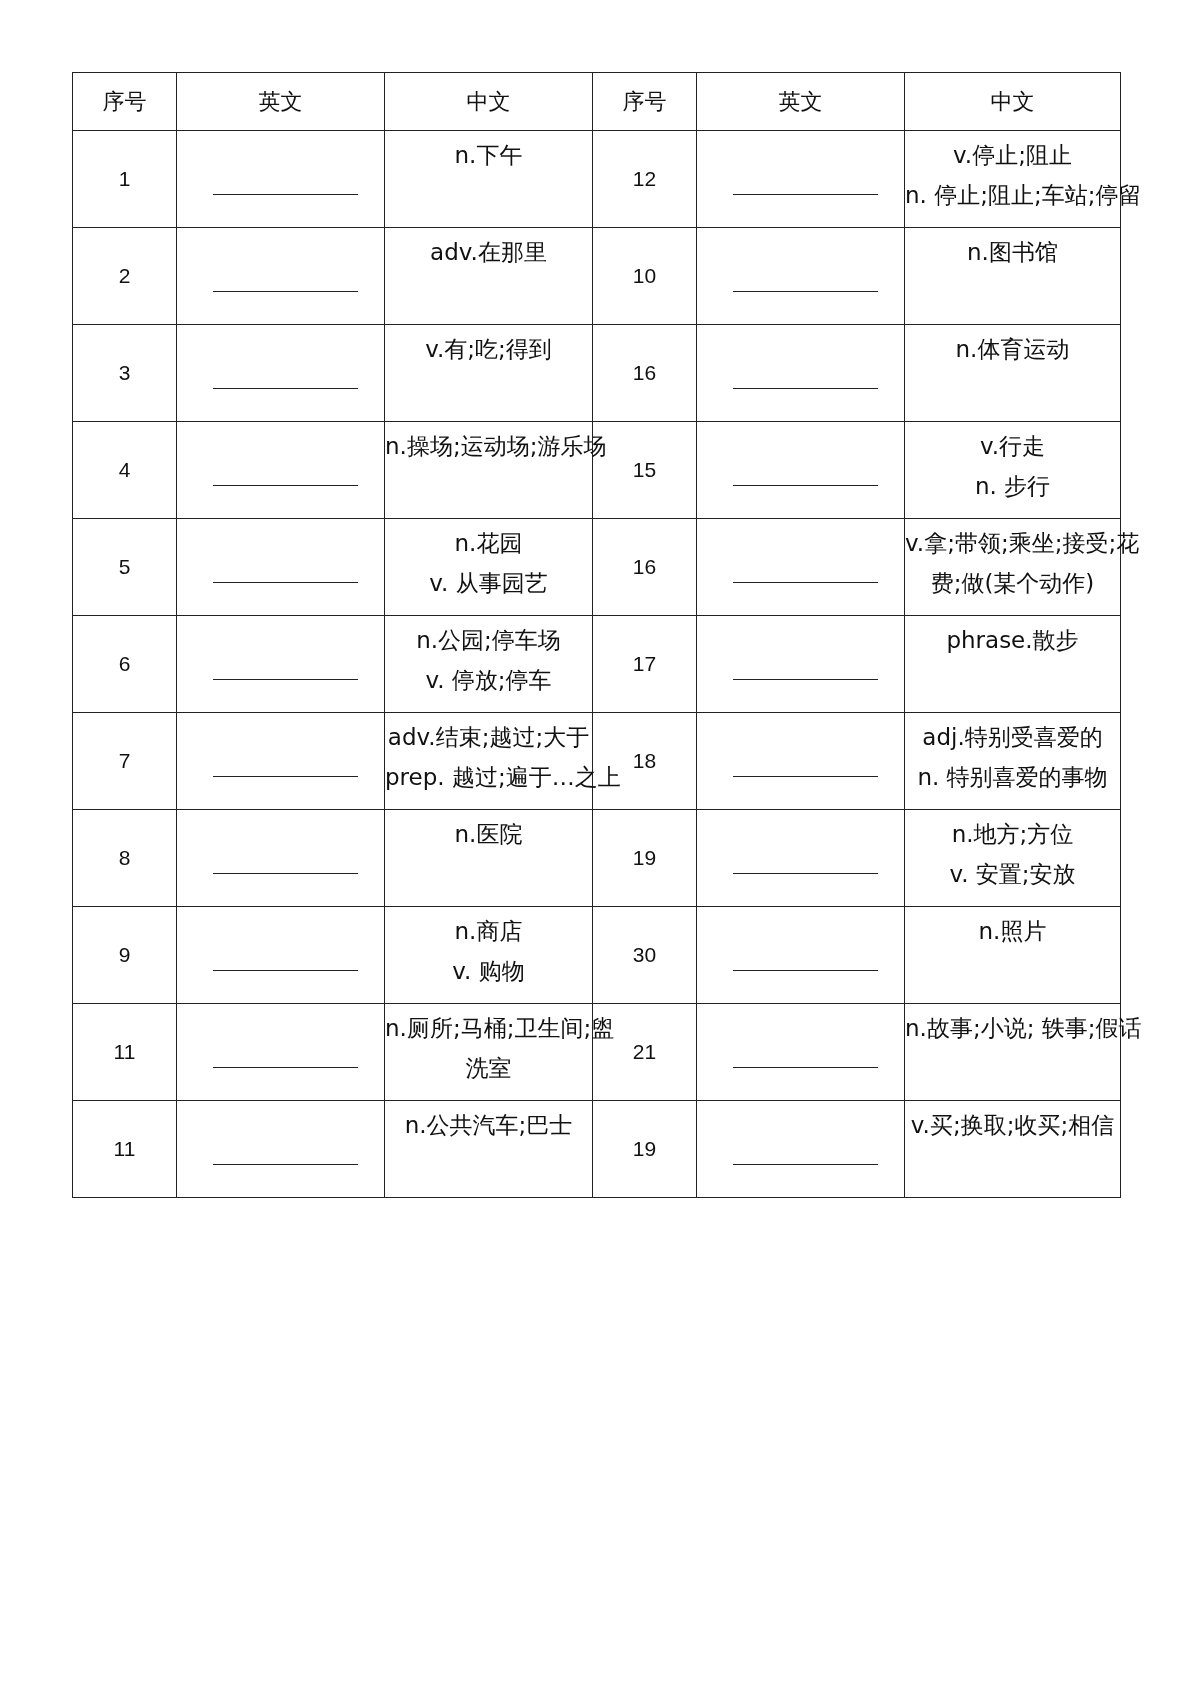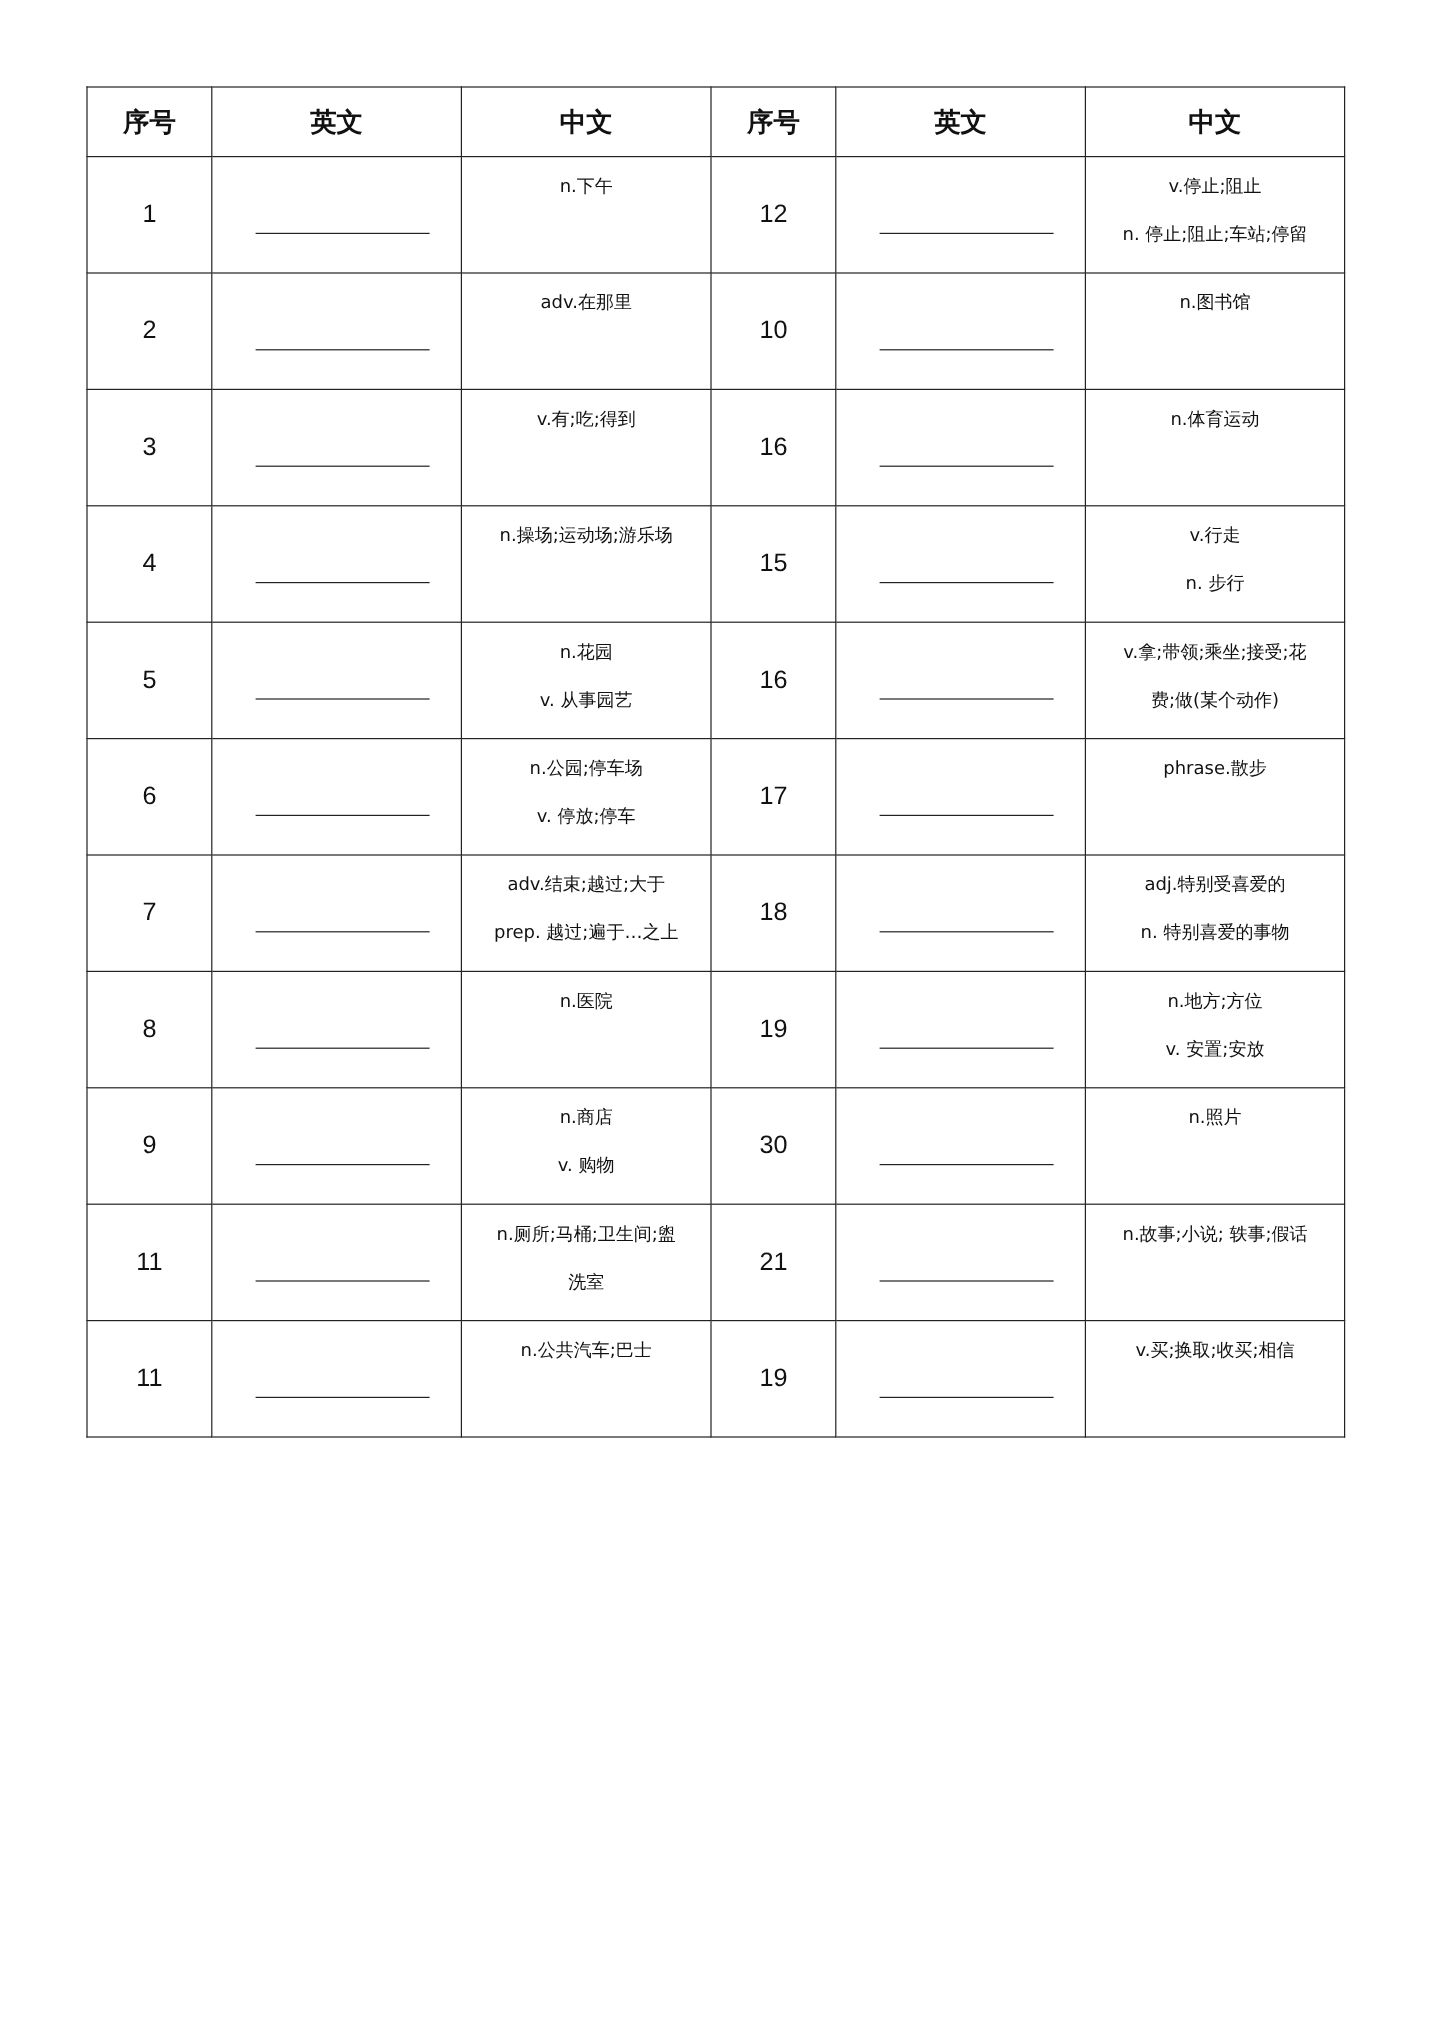--- a/index.html
+++ b/index.html
@@ -1,24 +1,24 @@
 <!DOCTYPE html>
 <html><head>
 <meta charset="utf-8">
 <style>
   html, body { margin:0; padding:0; background:#ffffff; }
   body { width:1191px; height:1684px; position:relative; font-family:"DejaVu Sans","Liberation Sans",sans-serif; color:#111; }
   #vocab-table { position:absolute; left:72px; top:72px; width:1048px; border-collapse:collapse; table-layout:fixed; }
   #vocab-table td, #vocab-table th { border:1px solid #222; padding:0; text-align:center; }
-  #vocab-table th { height:57px; font-weight:bold; font-size:22px; }
+  #vocab-table th { height:57px; font-weight:normal; font-size:22px; }
   #vocab-table tbody tr { height:97px; }
   .num { font-size:21px; font-family:"Liberation Sans",sans-serif; }
   .blank-cell { position:relative; }
   .blank-line { position:absolute; left:36px; right:26px; bottom:32px; height:0; border-top:1.5px solid #222; }
-  .zh { vertical-align:top; font-size:15px; line-height:40px; padding-top:4px !important; }
+  .zh { vertical-align:top; font-size:23px; line-height:40px; padding-top:4px !important; }
   .zh div { white-space:nowrap; }
 </style>
 </head>
 <body>
 
 <table id="vocab-table">
   <colgroup>
     <col style="width:104px">
       <col style="width:208px">
       <col style="width:208px">

